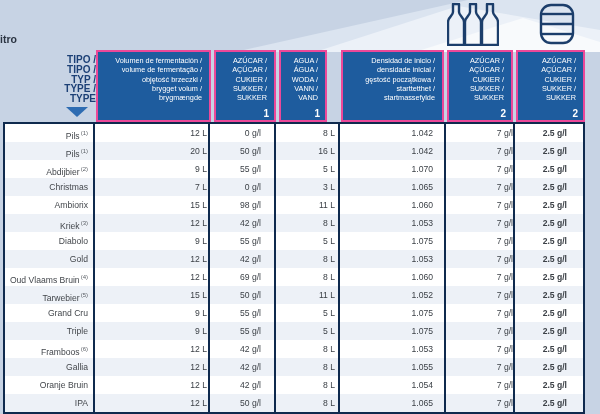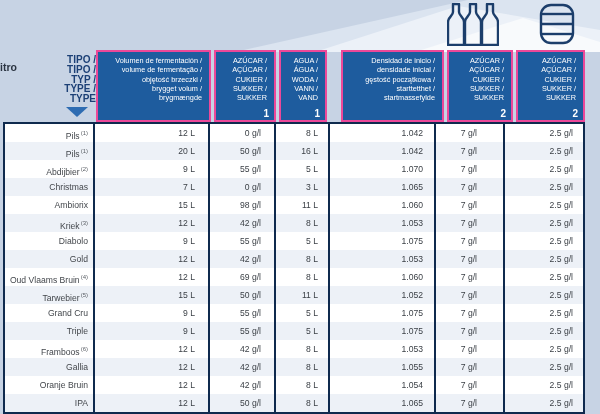--- a/index.html
+++ b/index.html
@@ -6,21 +6,21 @@
   body{
     width:600px;height:414px;position:relative;overflow:hidden;
     background:#c7d3e4;
     font-family:"Liberation Sans", sans-serif;
     -webkit-font-smoothing:antialiased;
   }
   #bg{position:absolute;left:0;top:0;z-index:0;}
   .layer{position:absolute;z-index:1;}
 
   
-  .corner-text{left:0;top:33px;font-size:10.5px;font-weight:bold;color:#2b3442;margin-top:28px;}
+  .corner-text{left:0;top:33px;font-size:10.5px;font-weight:bold;color:#2b3442;}
 
   
   .icon-bottles{left:447px;top:3px;}
   .icon-barrel{left:538px;top:3px;}
 
   
   .tipo{left:18px;top:55px;width:78px;text-align:right;color:#1c4076;
         font-size:10px;line-height:9.8px;font-weight:bold;}
   .tipo-lines{white-space:pre-line;}
   .tri{width:0;height:0;margin:3px 8px 0 auto;
@@ -43,26 +43,26 @@
 
   
   .tbody{position:absolute;left:3px;top:122px;width:582px;box-sizing:border-box;
          border:2px solid #0f2a4e;background:#fff;z-index:1;}
   .trow{display:flex;height:18px;background:#fff;}
   .trow.alt{background:#edf1f7;}
   .tcell{box-sizing:border-box;height:18px;line-height:18px;
          border-right:2px solid #0f2a4e;
          font-size:8.6px;color:#3c4147;text-align:right;overflow:hidden;}
   .tcell.name{width:90px;padding-right:5px;color:#43474c;}
-  .tcell.c0{width:115px;padding-right:13px;}
+  .tcell.c0{width:115px;padding-right:1px;}
   .tcell.c1{width:66px;padding-right:13px;}
-  .tcell.c2{width:54px;padding-right:10px;}
+  .tcell.c2{width:64px;padding-right:3px;}
   .tcell.c3{width:106px;padding-right:11px;}
-  .tcell.c4{width:69px;padding-right:26px;}
-  .tcell.c5{width:60px;padding-right:10px;border-right:none;flex:1;}
+  .tcell.c4{width:69px;padding-right:0;}
+  .tcell.c5{width:60px;padding-right:16px;border-right:none;flex:1;font-weight:bold;}
   .tcell sup{font-size:6px;color:#5a5f66;margin-left:1px;}
 </style>
 </head>
 <body>
 
 <svg id="bg" width="600" height="414" viewBox="0 0 600 414">
   <rect x="0" y="0" width="600" height="414" fill="#c7d3e4"></rect>
   <polygon points="235,52 468,0 600,0 600,52" fill="#dbe4f0"></polygon>
   <polygon points="315,52 458,6 600,30 600,52" fill="#ecf1f8"></polygon>
   <polygon points="415,52 523,18 600,42 600,52" fill="#f8fafc"></polygon>

